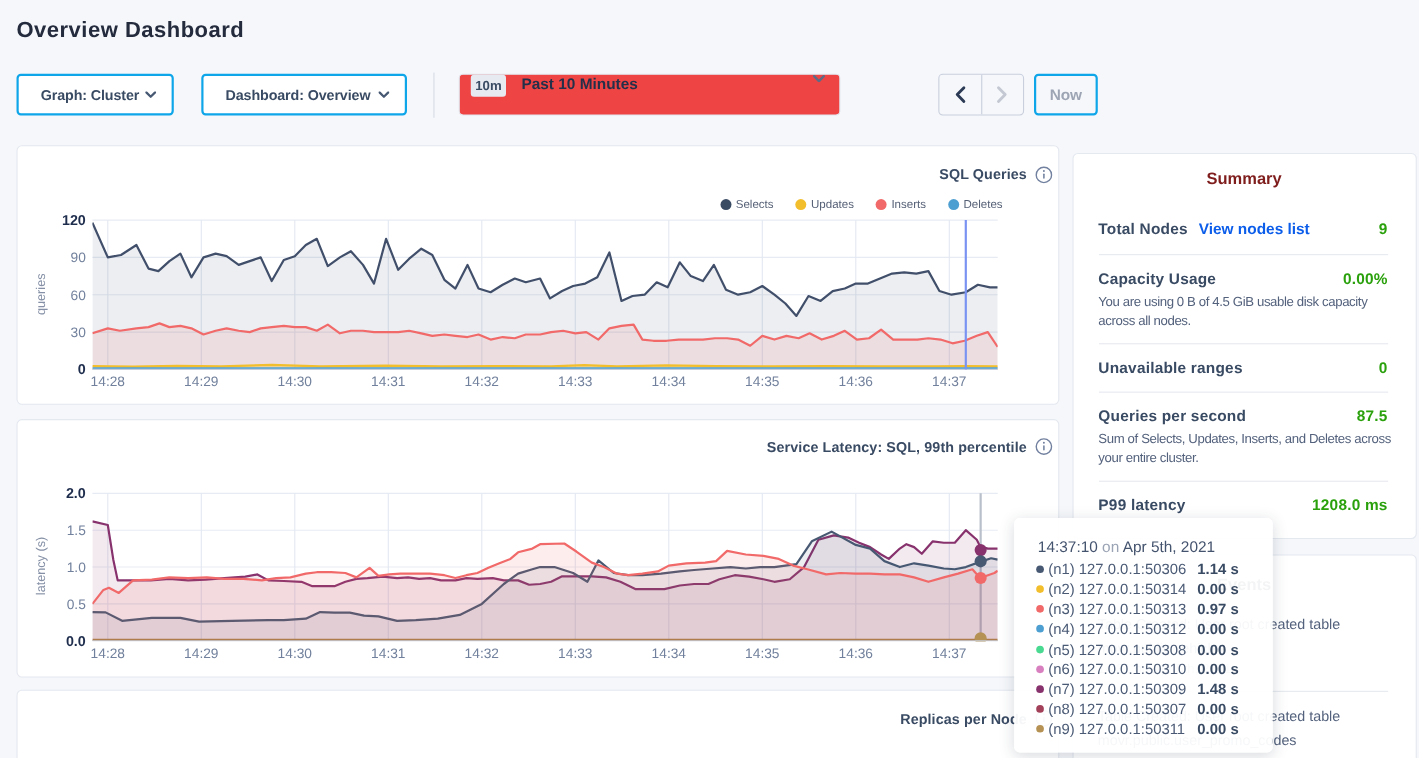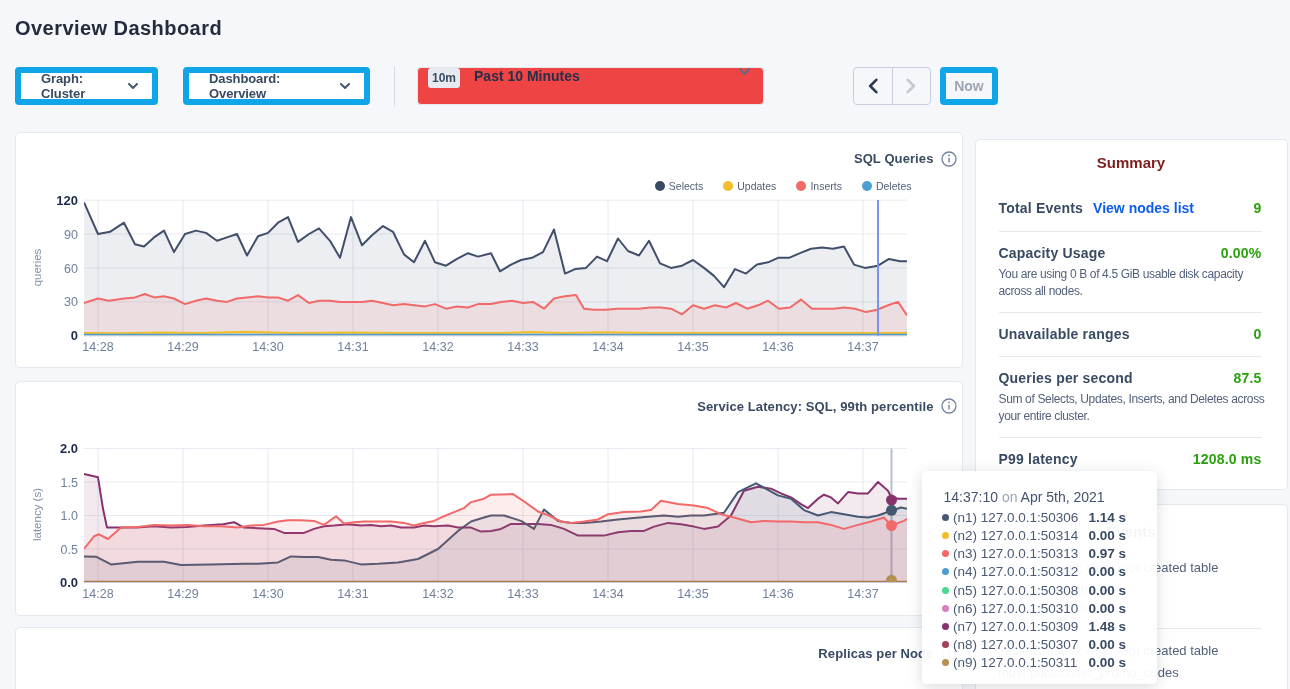--- a/index.html
+++ b/index.html
@@ -1,20 +1,20 @@
 <!DOCTYPE html>
 <html><head><meta charset="utf-8">
 <style>
 * { margin:0; padding:0; box-sizing:border-box; }
 html,body { width:1290px; height:689px; overflow:hidden; background:#f5f7fa;
   font-family:"Liberation Sans",sans-serif; }
 #page { position:relative; width:1290px; height:689px;text-decoration:underline; }
 .card { position:absolute; background:#fff; border:1px solid #e4e8ef; border-radius:5px; }
 .btn { position:absolute; height:38px; display:flex; align-items:center;
-  padding:0 14px 0 20px; background:#fff; border:6px solid #0ea5e9; border-radius:4px;
+  padding:0 14px 0 20px; background:#fff; border:2px solid #0ea5e9; border-radius:4px;
   font-weight:bold; font-size:13px; letter-spacing:-0.1px; color:#394a63; }
 .charttitle { position:absolute; left:0; width:100%; display:flex; align-items:center;
   justify-content:flex-end; font-weight:bold; font-size:13px; letter-spacing:0.1px; color:#394a63; transform:translateX(-5px); }
 .leg { display:flex; align-items:center; gap:4px; font-size:10.5px; color:#545f75; }
 .legdot { width:10px; height:10px; border-radius:50%; display:inline-block; }
 .srow { position:absolute; left:23px; right:25px; display:flex; align-items:center; }
 .shead { font-weight:bold; font-size:14px; color:#394a63; letter-spacing:0.2px; }
 .sval { margin-left:auto; font-weight:bold; font-size:14px; color:#2aa10c; letter-spacing:0.2px; }
 .sdesc { position:absolute; left:23px; right:-20px; font-size:12px; color:#53617c; line-height:17.4px; white-space:nowrap; letter-spacing:-0.35px; }
 .sdiv { position:absolute; left:23px; right:25px; height:1px; background:#e6e9ef; }
@@ -208,21 +208,21 @@
   <div class="charttitle" style="top:17px">Replicas per Node <svg width="16" height="16" viewBox="0 0 16 16" style="margin-left:7px;flex:0 0 auto">
           <circle cx="8" cy="8" r="7" fill="none" stroke="#72819f" stroke-width="1.3"></circle>
           <rect x="7.3" y="6.8" width="1.4" height="4.8" rx="0.7" fill="#72819f"></rect>
           <circle cx="8" cy="4.4" r="0.9" fill="#72819f"></circle>
         </svg></div>
 </div>
 
 <div class="card" style="left:974.5px;top:139px;width:313px;height:351px">
   <div style="position:absolute;left:0;top:13.5px;width:100%;text-align:center;font-weight:bold;font-size:15px;color:#7f1d1d">Summary</div>
   <div class="srow" style="top:60px">
-        <span class="shead">Total Events</span>
+        <span class="shead">Total Nodes</span>
     <span style="margin-left:10px;font-weight:bold;font-size:14px;color:#0b5dea">View nodes list</span>
     <span class="sval">9</span>
       </div>
   <div class="sdiv" style="top:90.5px"></div>
   <div class="srow" style="top:105px">
         <span class="shead">Capacity Usage</span>
         <span class="sval">0.00%</span>
       </div>
   <div class="sdesc" style="top:126px">You are using 0 B of 4.5 GiB usable disk capacity<br>across all nodes.</div>
   <div class="sdiv" style="top:171.5px"></div>

